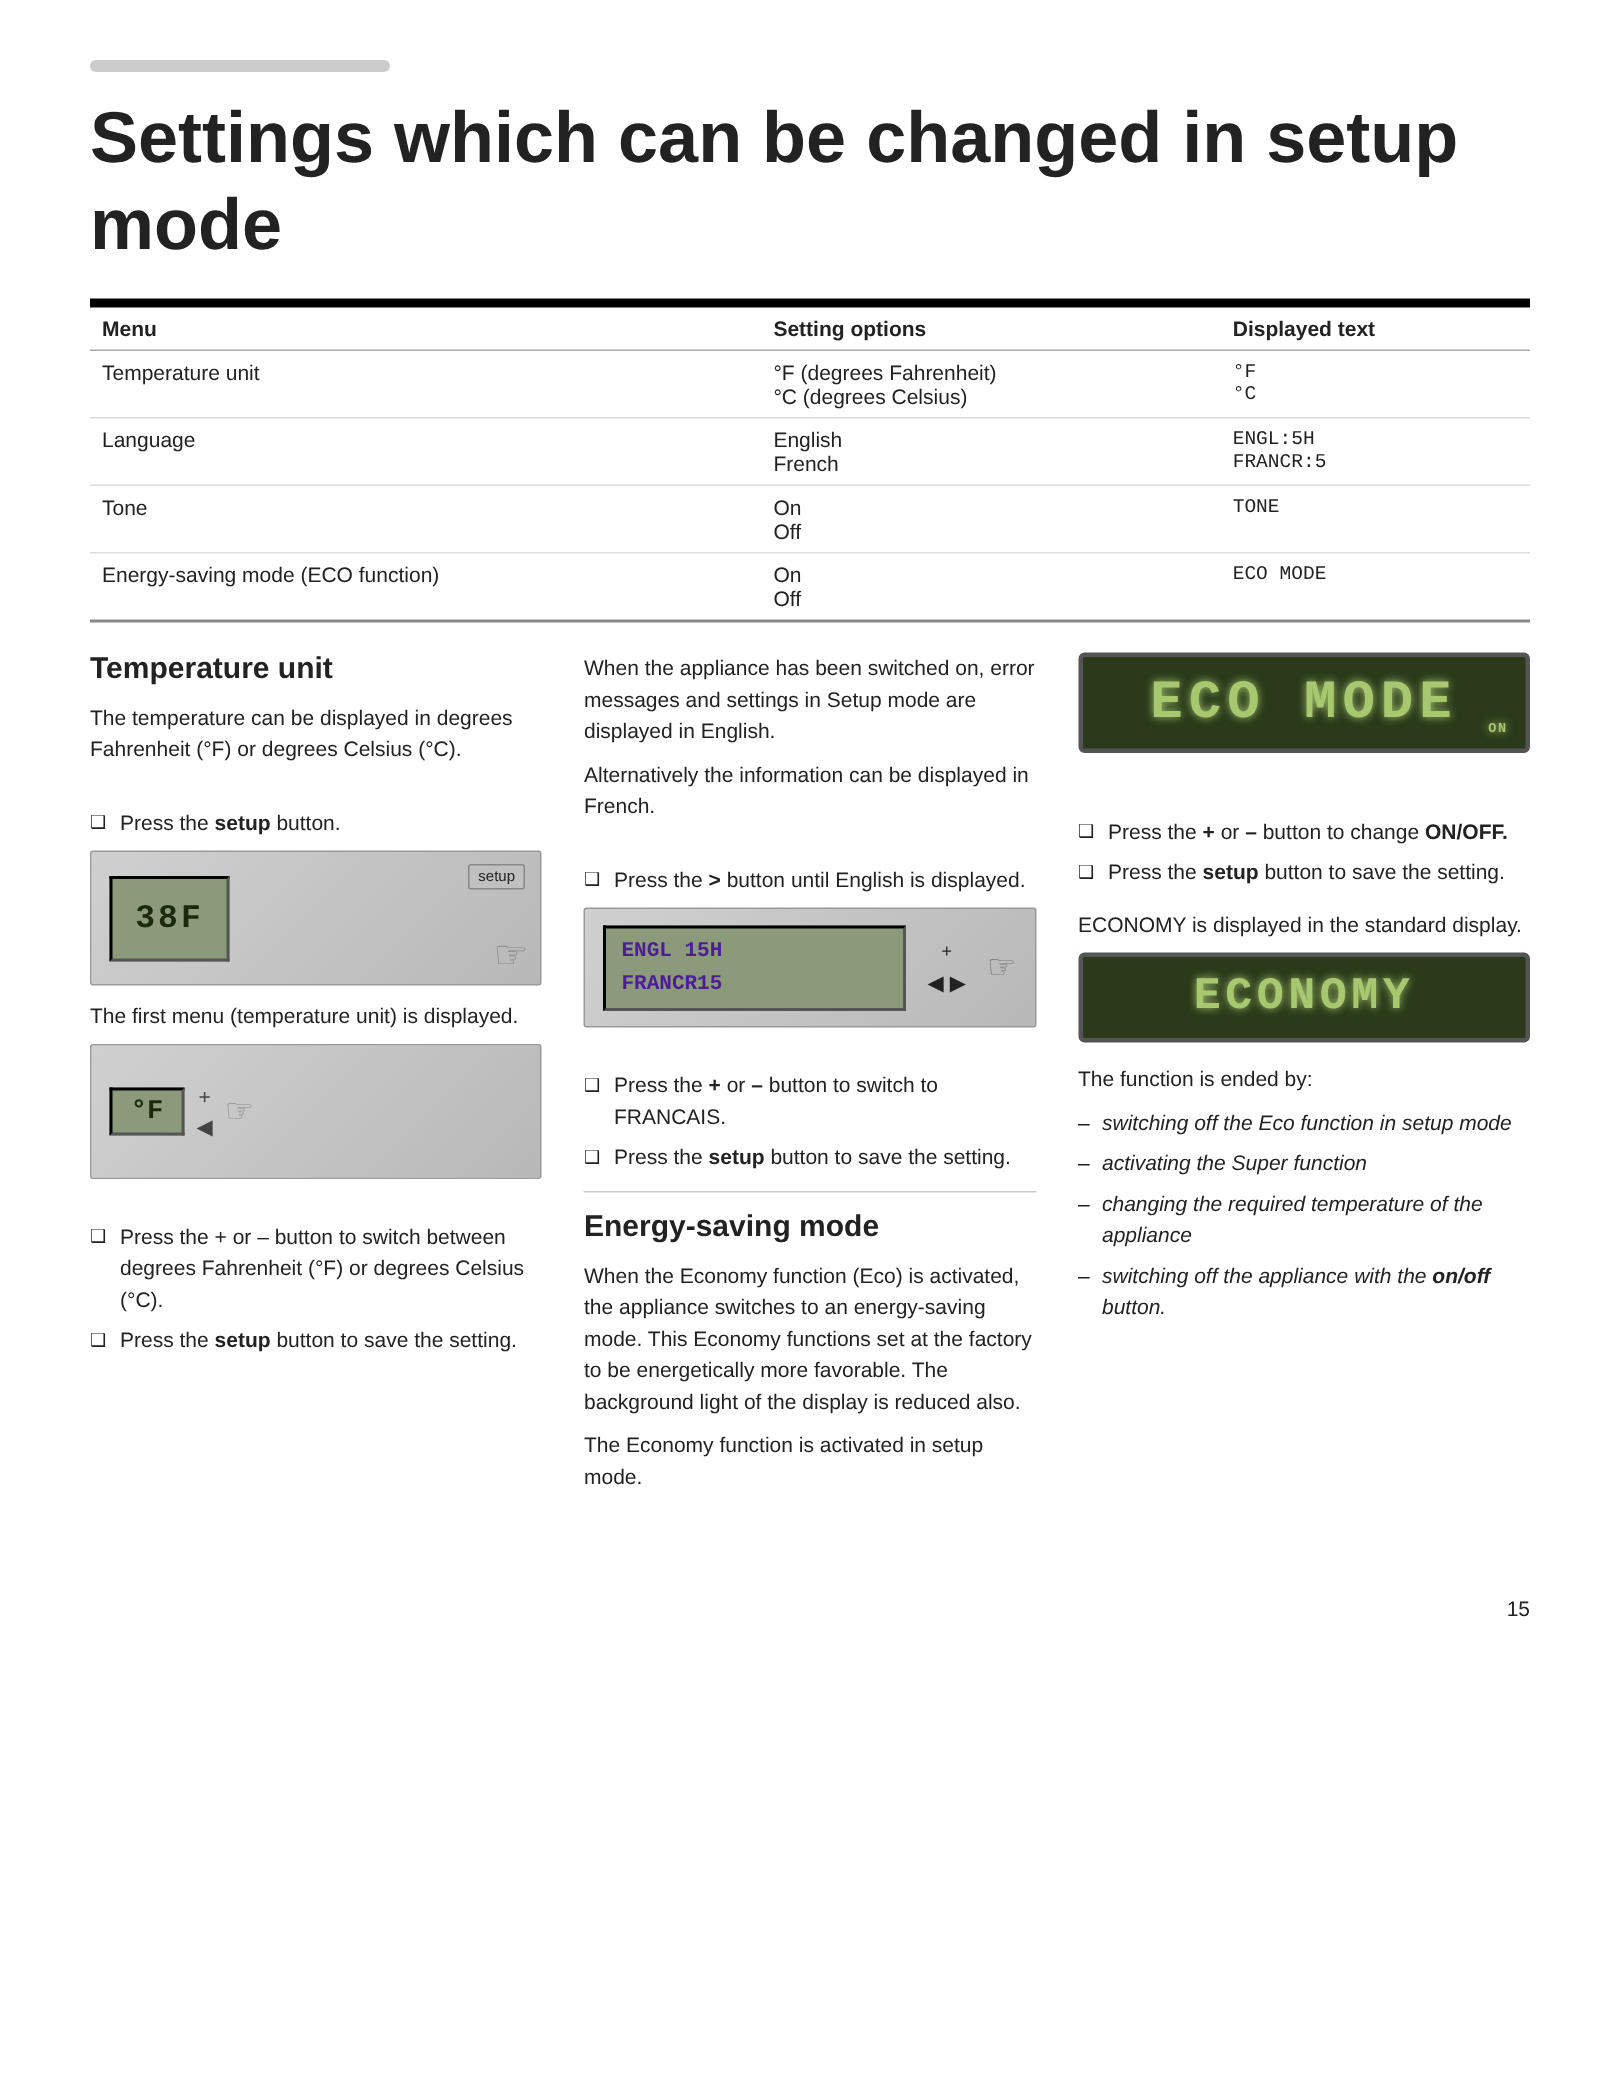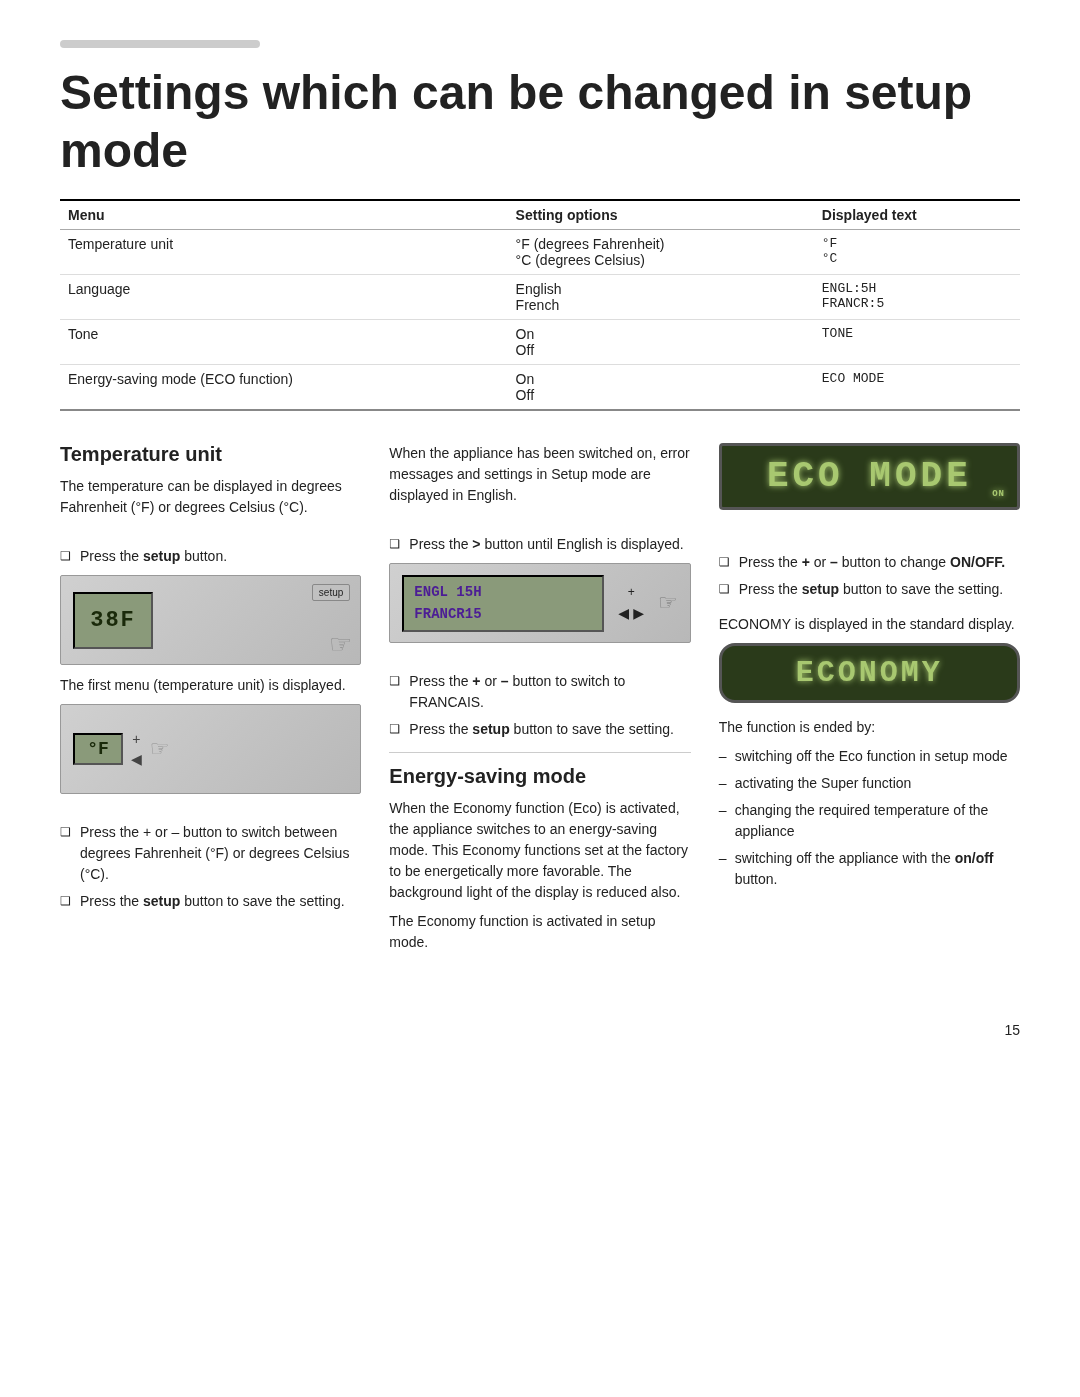--- a/index.html
+++ b/index.html
@@ -17,22 +17,22 @@
       font-size: 48px;
       font-weight: bold;
       margin-bottom: 20px;
       line-height: 1.2;
     }
 
     
     .settings-table {
       width: 100%;
       border-collapse: collapse;
-      margin-bottom: 32px;
-      border-top: 2px solid #000000;
+      margin-bottom: 20px;
+      border-top: 6px solid #000000;
       border-bottom: 2px solid #888;
     }
     .settings-table th {
       font-weight: bold;
       text-align: left;
       padding: 6px 8px;
       border-bottom: 1px solid #aaa;
     }
     .settings-table td {
       padding: 6px 8px;
@@ -75,20 +75,21 @@
       position: absolute;
       left: 0;
       font-size: 12px;
       top: 1px;
     }
 
     ul.dash-list {
       list-style: none;
       padding: 0;
       margin-bottom: 8px;
+      font-style: italic;
     }
     ul.dash-list li {
       padding-left: 16px;
       position: relative;
       margin-bottom: 6px;
       line-height: 1.5;
     }
     ul.dash-list li::before {
       content: '–';
       position: absolute;
@@ -216,21 +217,21 @@
       right: 12px;
       font-size: 9px;
       color: #a8c870;
       letter-spacing: 1px;
     }
 
     
     .economy-display {
       background: #2a3a1a;
       border: 3px solid #555;
-      border-radius: 16px;
+      border-radius: 4px;
       padding: 10px 14px;
       font-family: 'Courier New', monospace;
       font-size: 30px;
       color: #a8c870;
       font-weight: bold;
       letter-spacing: 3px;
       text-align: center;
       margin-bottom: 14px;
       text-shadow: 0 0 6px #a8c870;
     }
@@ -324,20 +325,21 @@
     </div>
 
     <ul class="bullet-list">
       <li>Press the + or – button to switch between degrees Fahrenheit (°F) or degrees Celsius (°C).</li>
       <li>Press the <b>setup</b> button to save the setting.</li>
     </ul>
   </div>
 
   <div>
     <p>When the appliance has been switched on, error messages and settings in Setup mode are displayed in English.</p>
+    <p>Alternatively the information can be displayed in French.</p>
 
     <ul class="bullet-list">
       <li>Press the <b>&gt;</b> button until English is displayed.</li>
     </ul>
 
     <div class="lang-display">
       <div class="lang-screen">
         ENGL 15H<br>FRANCR15
       </div>
       <div style="display:flex; flex-direction:column; align-items:center; gap:6px; padding: 0 6px;">

